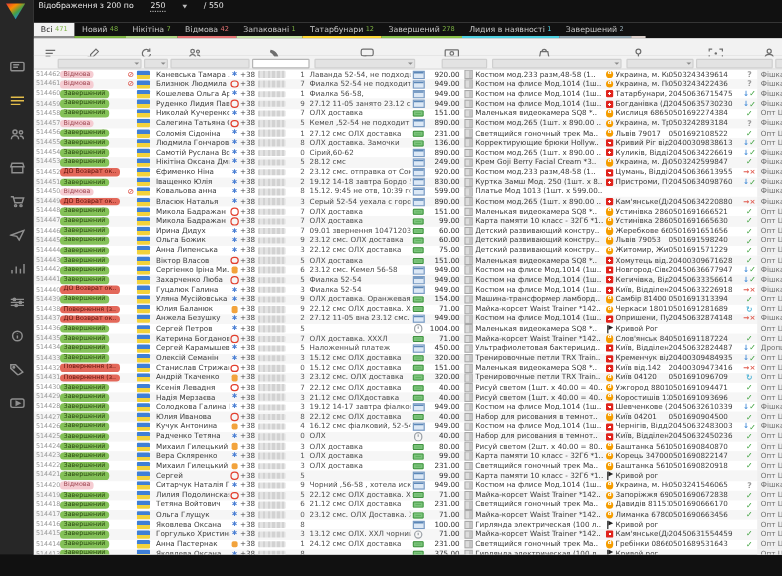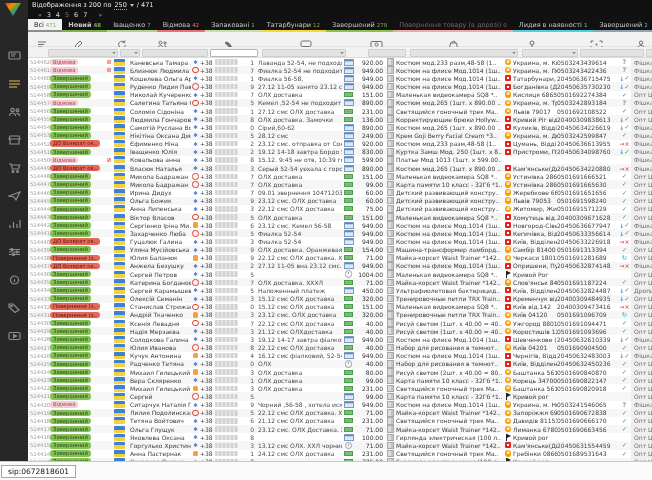--- a/index.html
+++ b/index.html
@@ -7,21 +7,21 @@
   
   .sidebar{position:absolute;left:0;top:0;width:28px;height:462px;background:#272727;z-index:3;}
   .logo{position:absolute;left:4px;top:2px;}
   .sideicons{position:absolute;left:0;top:50px;width:28px;display:flex;flex-direction:column;align-items:center;gap:17px;}
   .sicon{width:14px;height:11px;display:flex;align-items:center;justify-content:center;}
   .sicon svg{stroke:#8f8f8f;fill:none;stroke-width:1.2;}
   .sicon.active svg{stroke:#e3bd4a;}
   
   .main{position:absolute;left:28px;top:0;width:624px;height:462px;background:#fff;display:flex;flex-direction:column;}
   .topbar{height:19px;background:#111;color:#ddd;flex:0 0 auto;padding-left:4px;}
-  .tline1{height:10px;display:flex;align-items:center;gap:3px;font-size:6.5px;color:#e8e8e8;}
+  .tline1{height:10px;display:flex;align-items:center;gap:14px;font-size:6.5px;color:#e8e8e8;}
   .pp{border-bottom:1px dotted #aaa;}
   .dcaret{width:0;height:0;border-left:2.5px solid transparent;border-right:2.5px solid transparent;border-top:3px solid #bbb;}
   .tline2{height:9px;display:flex;align-items:center;gap:6px;font-size:6.5px;color:#ccc;padding-left:6px;}
   .pagebtn{color:#ddd;}
   .pagebtn.current{color:#777;}
   .navglyph{font-size:6px;color:#bbb;letter-spacing:-1px;}
   
   .tabs{height:13px;background:#111;display:flex;overflow:hidden;flex:0 0 auto;}
   .tab{display:flex;align-items:center;gap:2px;padding:0 6px;font-size:6.5px;color:#c9c9c9;border-bottom:2px solid transparent;white-space:nowrap;flex:0 0 auto;}
   .tab.active{background:#f2f2f2;color:#1d1d1d;}
@@ -175,61 +175,52 @@
         </span>
     </div>
   </div>
 
   <div class="main">
     <div class="topbar">
       <div class="tline1">
         <span>Відображення з 200 по</span>
         <span class="pp">250</span>
         <span class="dcaret"></span>
-        <span>/ 471</span>
-      </div>
-      <div class="tline2">
-        <span class="navglyph">«</span>
-        <span id="pages"><span class="pagebtn" style="margin-right: 5px;">3</span><span class="pagebtn" style="margin-right: 5px;">4</span><span class="pagebtn current" style="margin-right: 5px;">5</span><span class="pagebtn" style="margin-right: 5px;">6</span><span class="pagebtn" style="margin-right: 5px;">7</span></span>
-        <span class="navglyph">»</span>
+        <span>/ 550</span>
       </div>
     </div>
 
     <div class="tabs" id="tabs">
         <div class="tab active" style="border-bottom-color: rgb(141, 141, 141);">
     <span>Всі</span>
     <span class="cnt" style="color: rgb(124, 179, 66);">471</span>
   </div>
-        <div class="tab" style="border-bottom-color: rgb(124, 179, 66); font-weight: bold;">
+        <div class="tab" style="border-bottom-color: rgb(124, 179, 66);">
     <span>Новий</span>
     <span class="cnt" style="color: rgb(124, 179, 66);">48</span>
   </div>
         <div class="tab" style="border-bottom-color: rgb(174, 213, 129);">
-    <span>Іващенко</span>
+    <span>Нікітіна</span>
     <span class="cnt" style="color: rgb(124, 179, 66);">7</span>
   </div>
         <div class="tab" style="border-bottom-color: rgb(229, 115, 115);">
     <span>Відмова</span>
     <span class="cnt" style="color: rgb(229, 115, 115);">42</span>
   </div>
         <div class="tab" style="border-bottom-color: rgb(197, 225, 165); justify-content: flex-end;">
     <span>Запаковані</span>
     <span class="cnt" style="color: rgb(124, 179, 66);">1</span>
   </div>
         <div class="tab" style="border-bottom-color: rgb(253, 216, 53);">
     <span>Татарбунари</span>
     <span class="cnt" style="color: rgb(124, 179, 66);">12</span>
   </div>
         <div class="tab" style="border-bottom-color: rgb(139, 195, 74);">
     <span>Завершений</span>
     <span class="cnt" style="color: rgb(124, 179, 66);">278</span>
-  </div>
-        <div class="tab dimmed" style="border-bottom-color: rgb(244, 167, 167);">
-    <span>Повернення товару (в дорозі)</span>
-    <span class="cnt" style="color: rgb(119, 119, 119);">0</span>
   </div>
         <div class="tab" style="border-bottom-color: rgb(77, 208, 225);">
     <span>Лидия в наявності</span>
     <span class="cnt" style="color: rgb(77, 208, 225);">1</span>
   </div>
         <div class="tab" style="border-bottom-color: rgb(144, 164, 174);">
     <span>Завершений</span>
     <span class="cnt" style="color: rgb(144, 164, 174);">2</span>
   </div>
         <div class="tab dimmed" style="border-bottom-color: rgb(215, 204, 200);">
@@ -2367,16 +2358,13 @@
       <span class="car-pk" style="display: inline-block;"></span>
     </span>
     <span class="c ad">Кривой рог</span>
     <span class="c tn"></span>
     <span class="c tr"></span>
     <span class="c sp">Опт Центр</span>
   </div>
       </div>
   </div>
 
-  <div class="statusbar">
-    <span class="sipbox">sip:0672818601</span>
-  </div>
 </div>
 
 </body></html>

